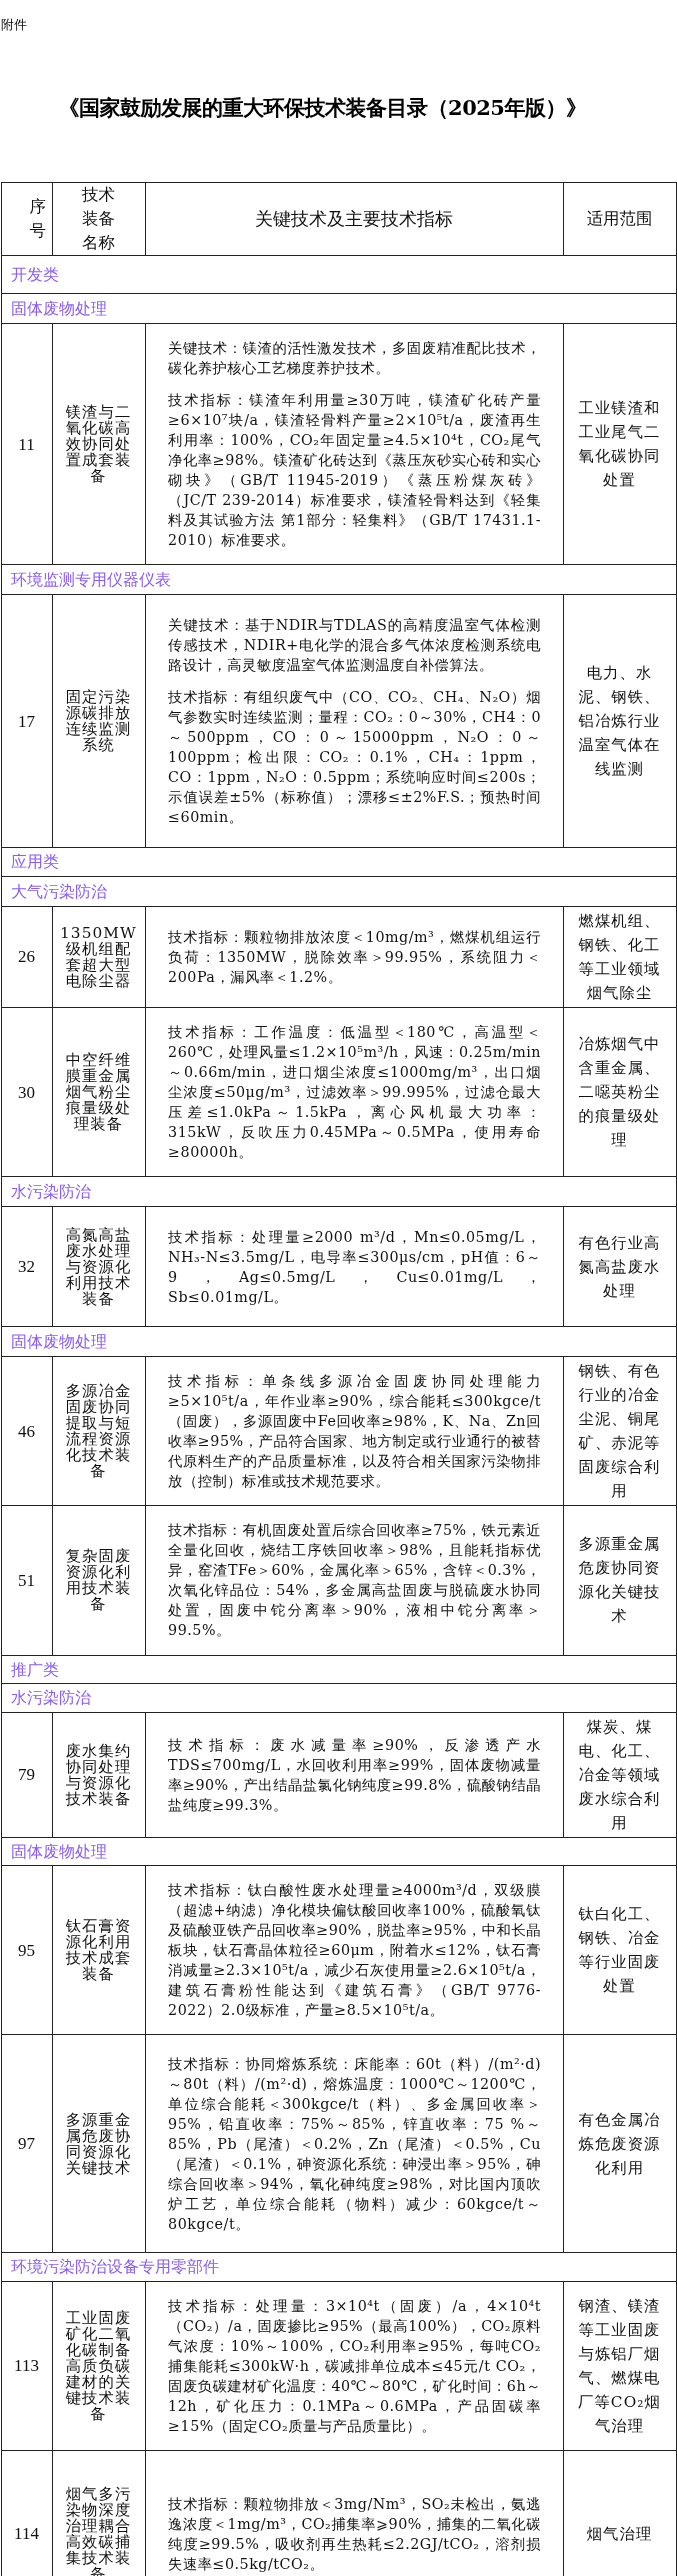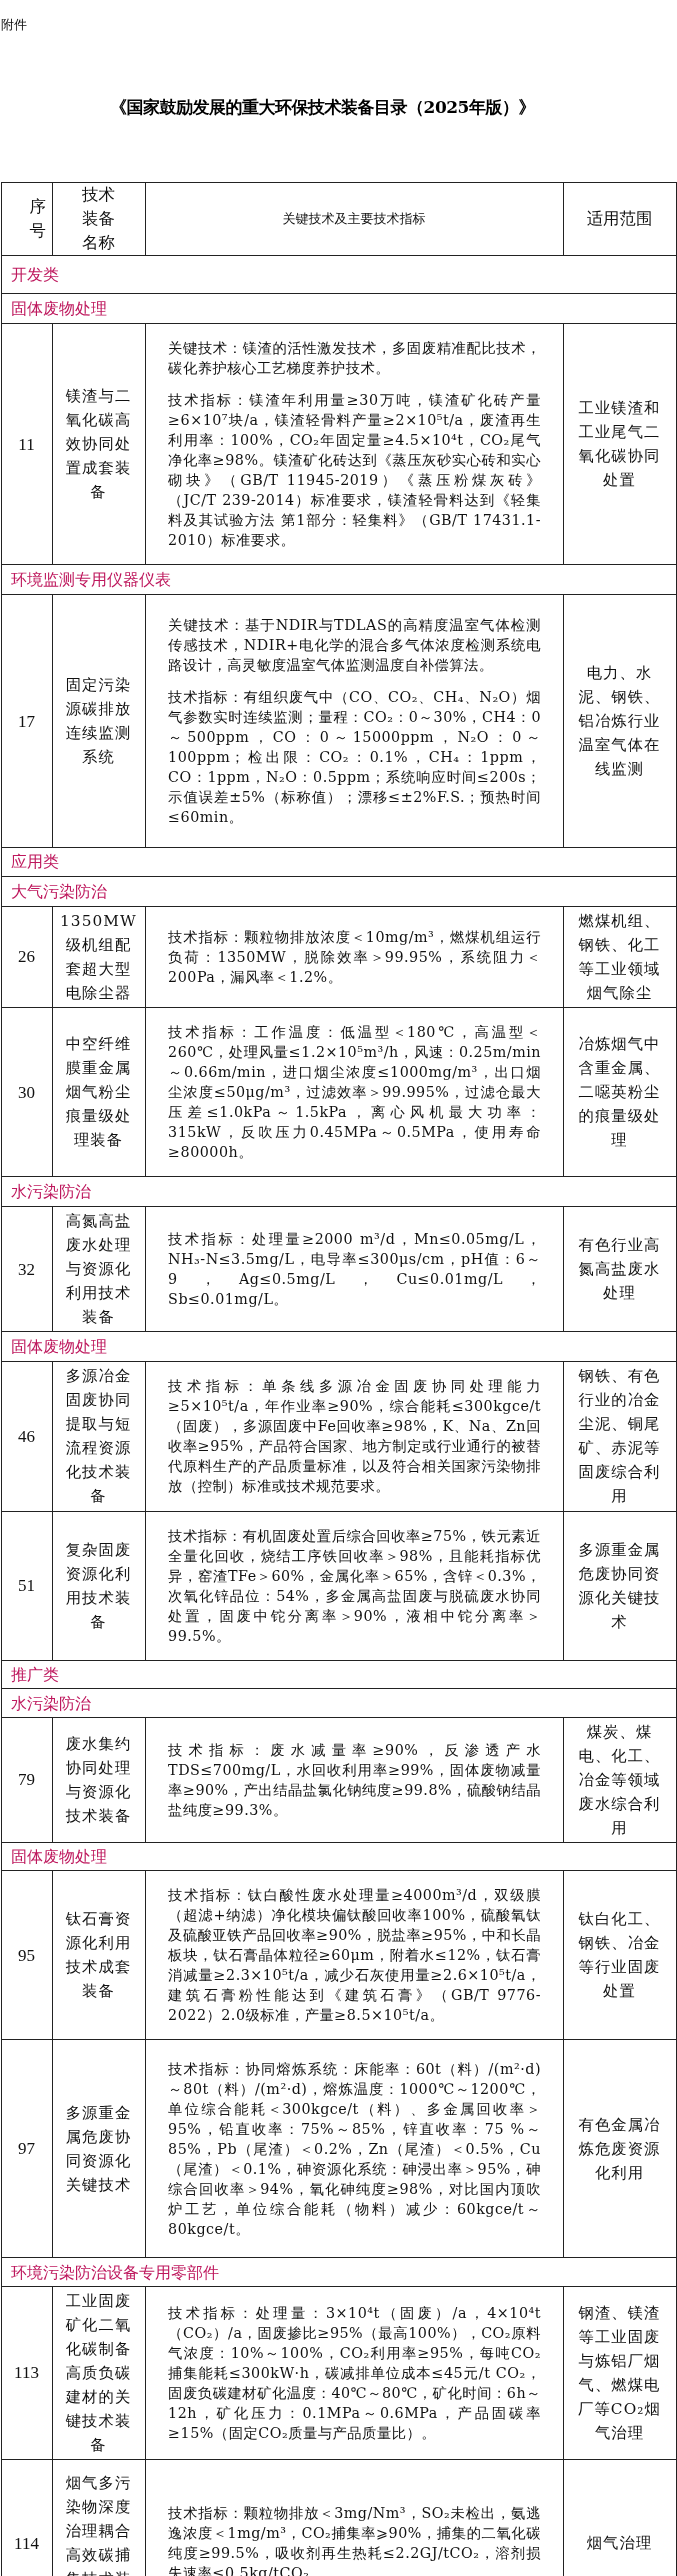--- a/index.html
+++ b/index.html
@@ -23,21 +23,21 @@
   }
   .doc-title {
     position: absolute;
     left: 0;
     width: 677px;
     top: 94px;
     text-align: center;
     padding-right: 32px;
     font-family: "DejaVu Serif", "Liberation Serif", serif;
     font-weight: bold;
-    font-size: 17px;
+    font-size: 21px;
     line-height: 27.5px;
     color: #000;
     letter-spacing: -0.5px;
   }
   table.catalog {
     position: absolute;
     left: 0.5px;
     top: 182px;
     width: 675px;
     border-collapse: collapse;
@@ -54,43 +54,43 @@
 
   thead th {
     height: 58px;
     font-family: "DejaVu Sans", "Liberation Sans", sans-serif;
     font-weight: normal;
     font-size: 16.4px;
     line-height: 24px;
     text-align: center;
     padding: 0 4.2px;
   }
-  thead th.h-tech { font-size: 13px; font-family: Liberation Serif, serif; }
+  thead th.h-tech { font-size: 18px; font-family: Liberation Serif, serif; }
 
   tr.section td {
     font-family: "DejaVu Sans", "Liberation Sans", sans-serif;
     font-size: 16px;
     line-height: 19px;
     padding: 4.2px 9.5px;
     text-align: left;
-    color: #be185d;
+    color: #8b5cf6;
   }
   tr.section.major td { height: 38px; }
   tr.section.minor td { height: 30px; }
 
   td.no {
     text-align: center;
     font-family: "Liberation Serif", "DejaVu Serif", serif;
     font-size: 17px;
     line-height: 21px;
   }
   td.name {
     text-align: center;
     font-size: 15.3px;
-    line-height: 24px;
+    line-height: 16px;
     padding: 2.1px 7.4px;
     letter-spacing: 1.1px;
   }
   td.tech {
     text-align: justify;
     font-size: 14.3px;
     line-height: 20px;
     padding: 2.1px 9.5px 2.1px 10.6px;
     letter-spacing: 0.5px;
   }

